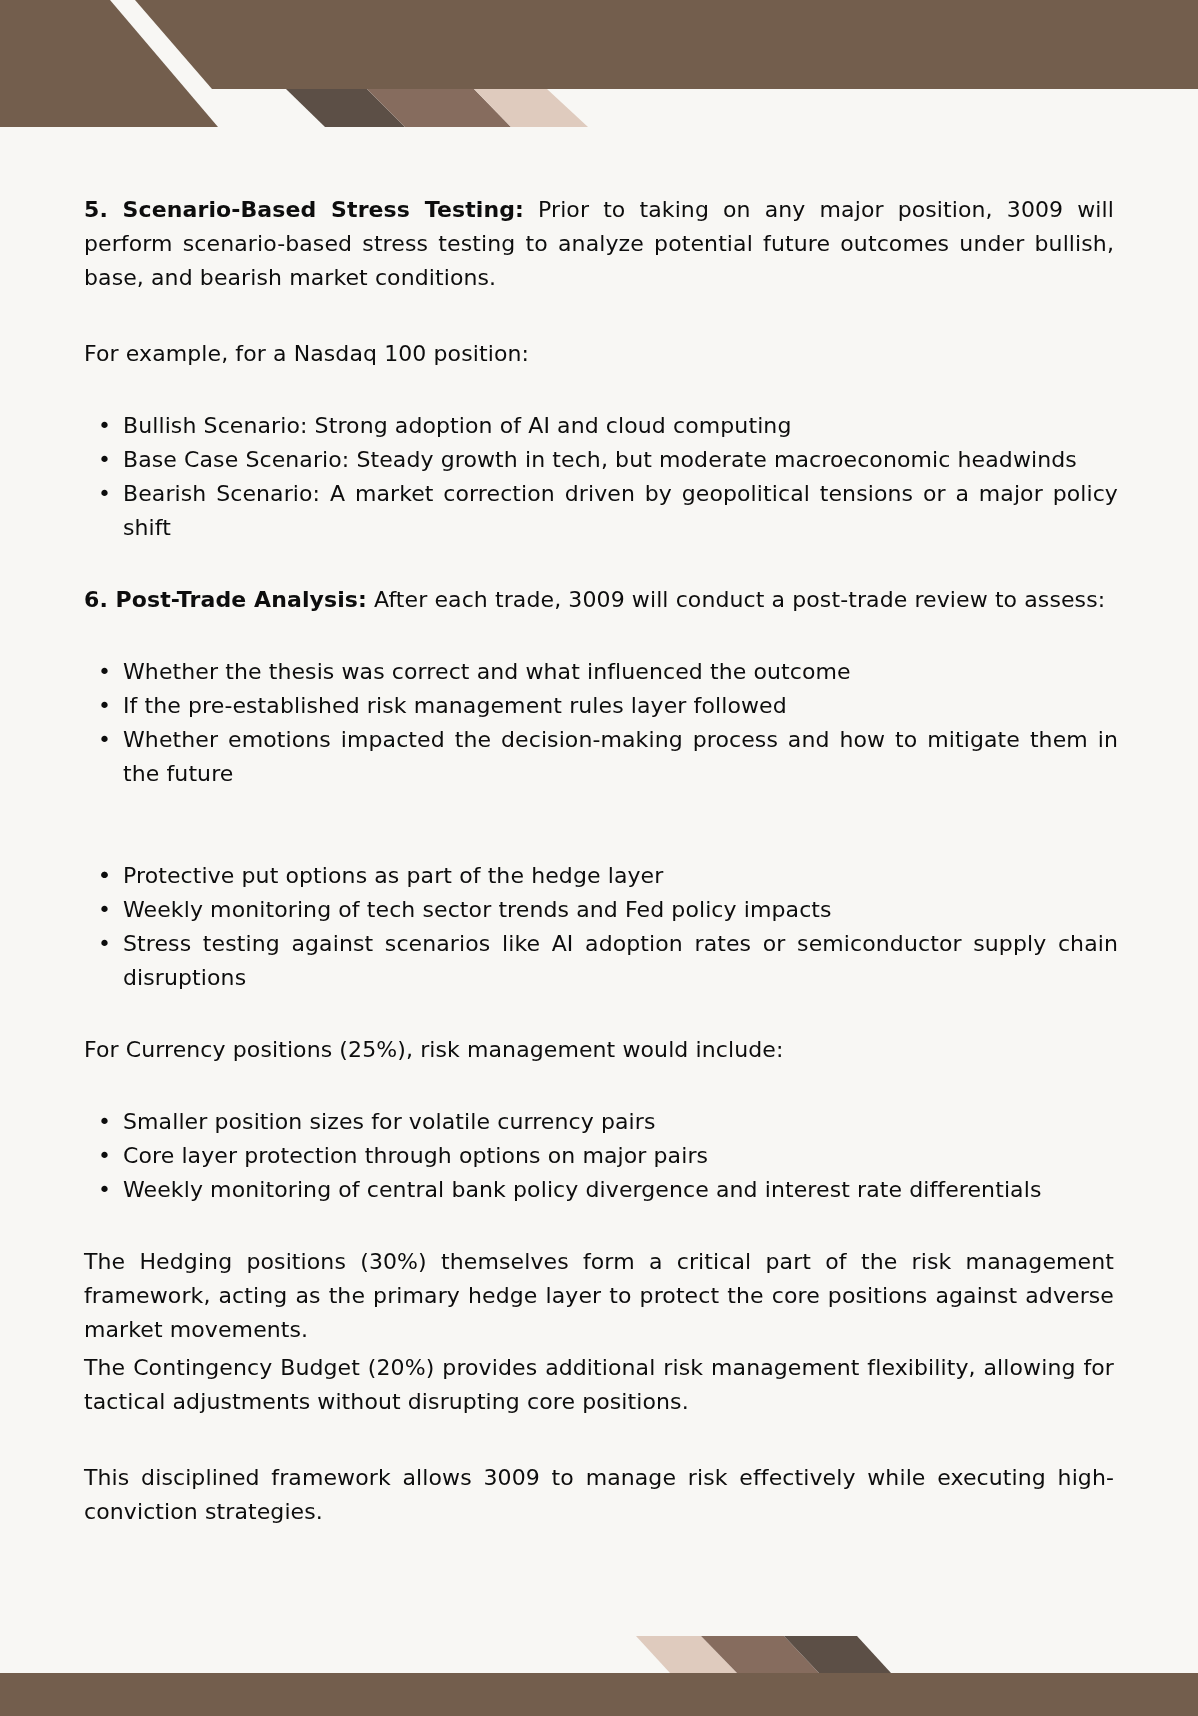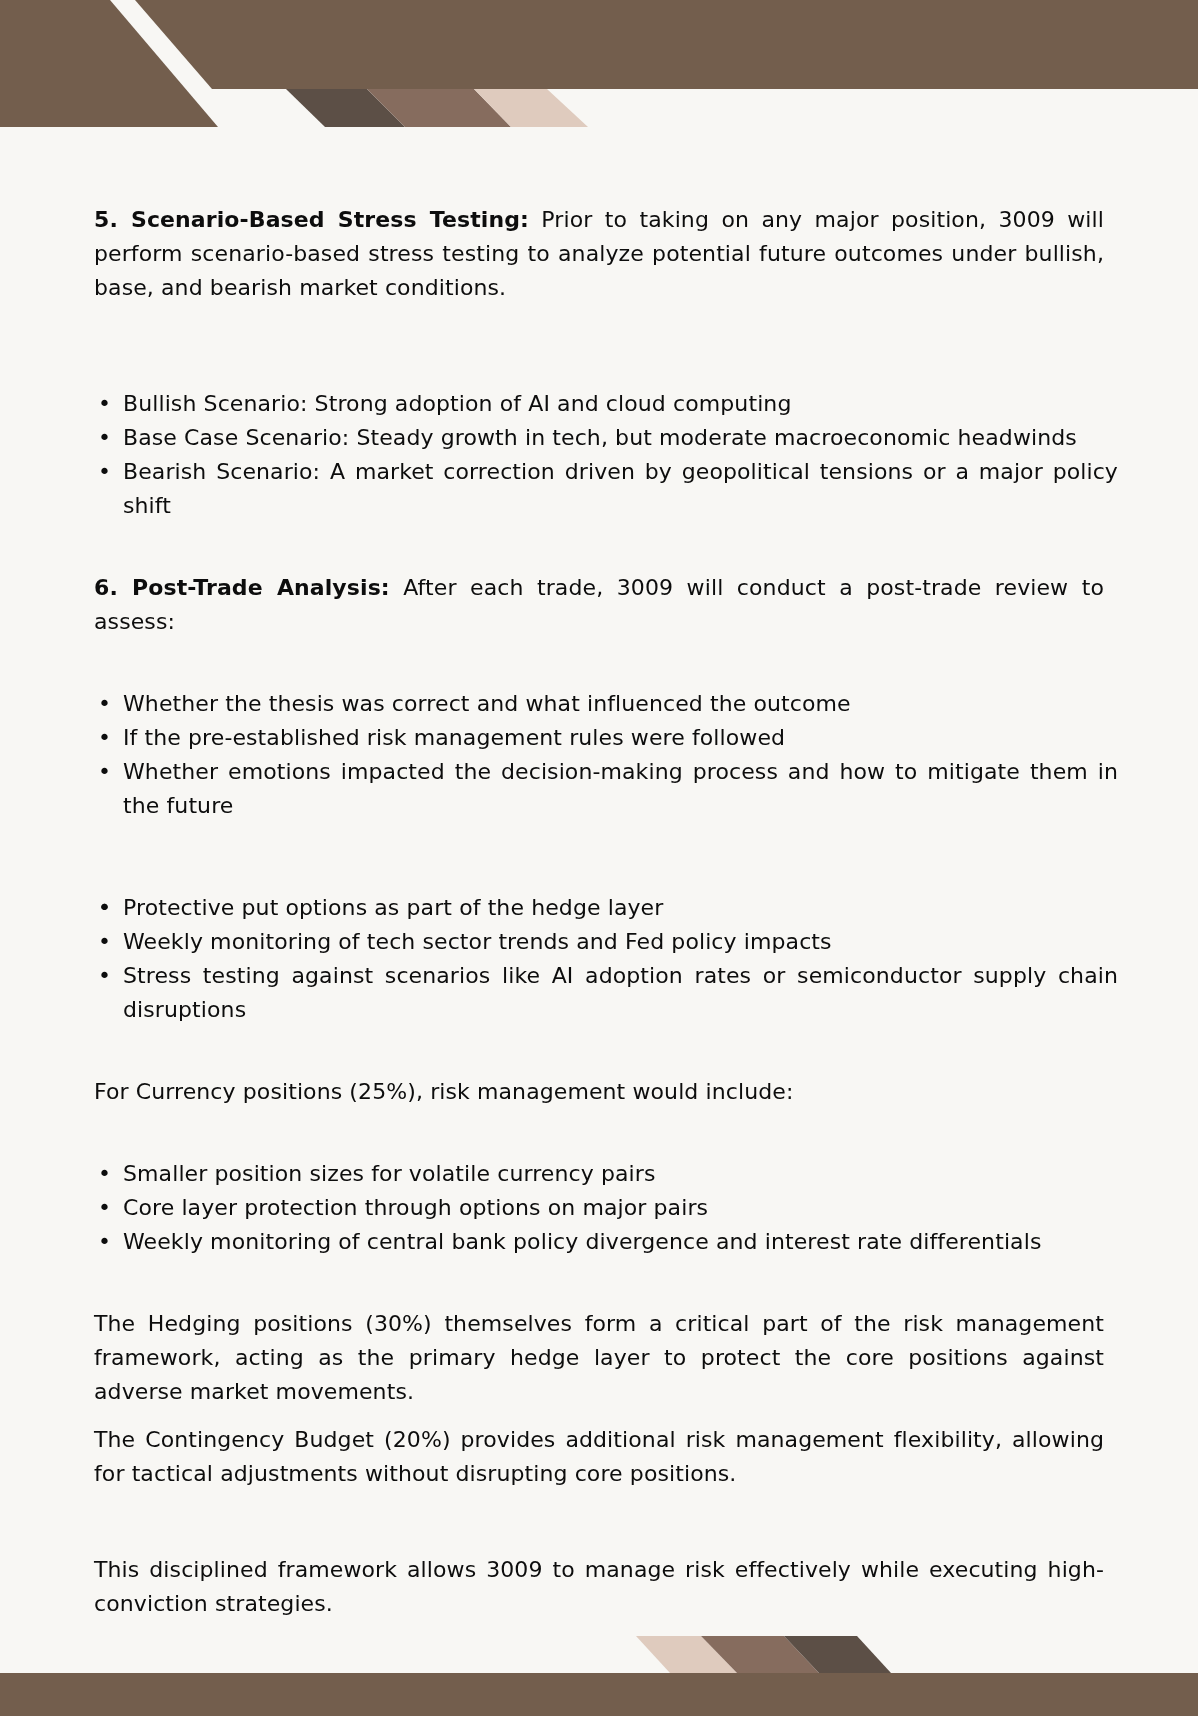--- a/index.html
+++ b/index.html
@@ -17,21 +17,21 @@
   .content {
     position: absolute;
     left: 80px;
     top: 189px;
     width: 1038px;
     font-size: 22px;
     line-height: 34px;
     text-align: justify;
     letter-spacing: 0.1px;
   }
-  .content p { margin: 14px; }
+  .content p { margin: 4px; }
   .content .gap { height: 34px; }
   .content b { font-weight: bold; }
   ul.bullets {
     list-style: none;
     margin: 0;
     padding: 0;
   }
   ul.bullets li {
     position: relative;
     padding-left: 43px;
@@ -52,33 +52,34 @@
   <polygon points="135,0 240,0 240,89 212,89" fill="#735e4d"></polygon>
   <polygon points="286,89 367,89 405,127 325,127" fill="#5c4f46"></polygon>
   <polygon points="367,89 474,89 511,127 405,127" fill="#866c5e"></polygon>
   <polygon points="474,89 547,89 588,127 511,127" fill="#dfcbbe"></polygon>
 </svg>
 
 <div class="content">
 
   <p><b>5. Scenario-Based Stress Testing:</b><span> Prior to taking on any major position, 3009 will perform scenario-based stress testing to analyze potential future outcomes under bullish, base, and bearish market conditions.</span></p>
   <div class="gap"></div>
+  <p>For example, for a Nasdaq 100 position:</p>
   <div class="gap"></div>
   <ul class="bullets">
     <li><span class="dot">•</span><span>Bullish Scenario: Strong adoption of AI and cloud computing</span></li>
     <li><span class="dot">•</span><span>Base Case Scenario: Steady growth in tech, but moderate macroeconomic headwinds</span></li>
     <li><span class="dot">•</span><span>Bearish Scenario: A market correction driven by geopolitical tensions or a major policy shift</span></li>
   </ul>
   <div class="gap"></div>
 
   <p><b>6. Post-Trade Analysis:</b><span> After each trade, 3009 will conduct a post-trade review to assess:</span></p>
   <div class="gap"></div>
   <ul class="bullets">
     <li><span class="dot">•</span><span>Whether the thesis was correct and what influenced the outcome</span></li>
-    <li><span class="dot">•</span><span>If the pre-established risk management rules were followed</span></li>
+    <li><span class="dot">•</span><span>If the pre-established risk management rules layer followed</span></li>
     <li><span class="dot">•</span><span>Whether emotions impacted the decision-making process and how to mitigate them in the future</span></li>
   </ul>
   <div class="gap"></div>
 
   <div class="gap"></div>
   <ul class="bullets">
     <li><span class="dot">•</span></li>
     <li><span class="dot">•</span><span>Protective put options as part of the hedge layer</span></li>
     <li><span class="dot">•</span><span>Weekly monitoring of tech sector trends and Fed policy impacts</span></li>
     <li><span class="dot">•</span><span>Stress testing against scenarios like AI adoption rates or semiconductor supply chain disruptions</span></li>

